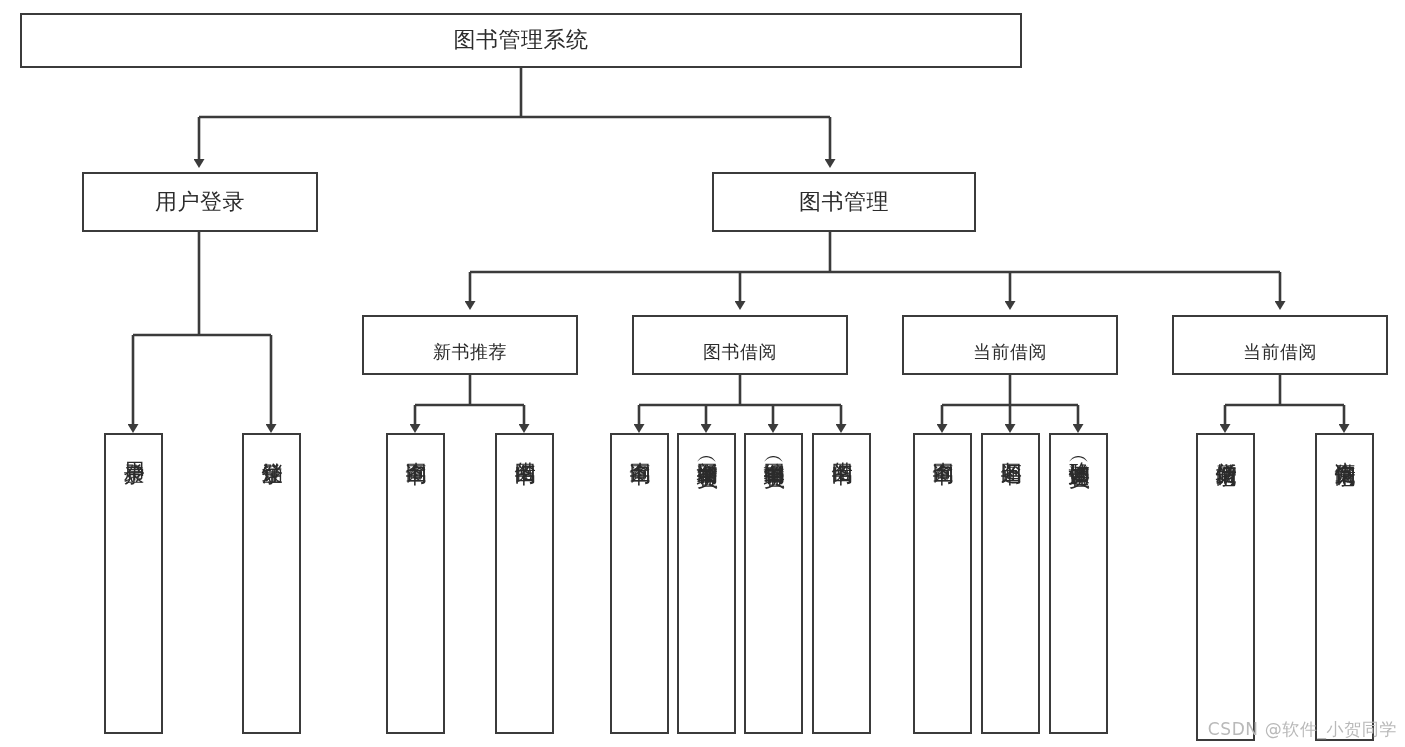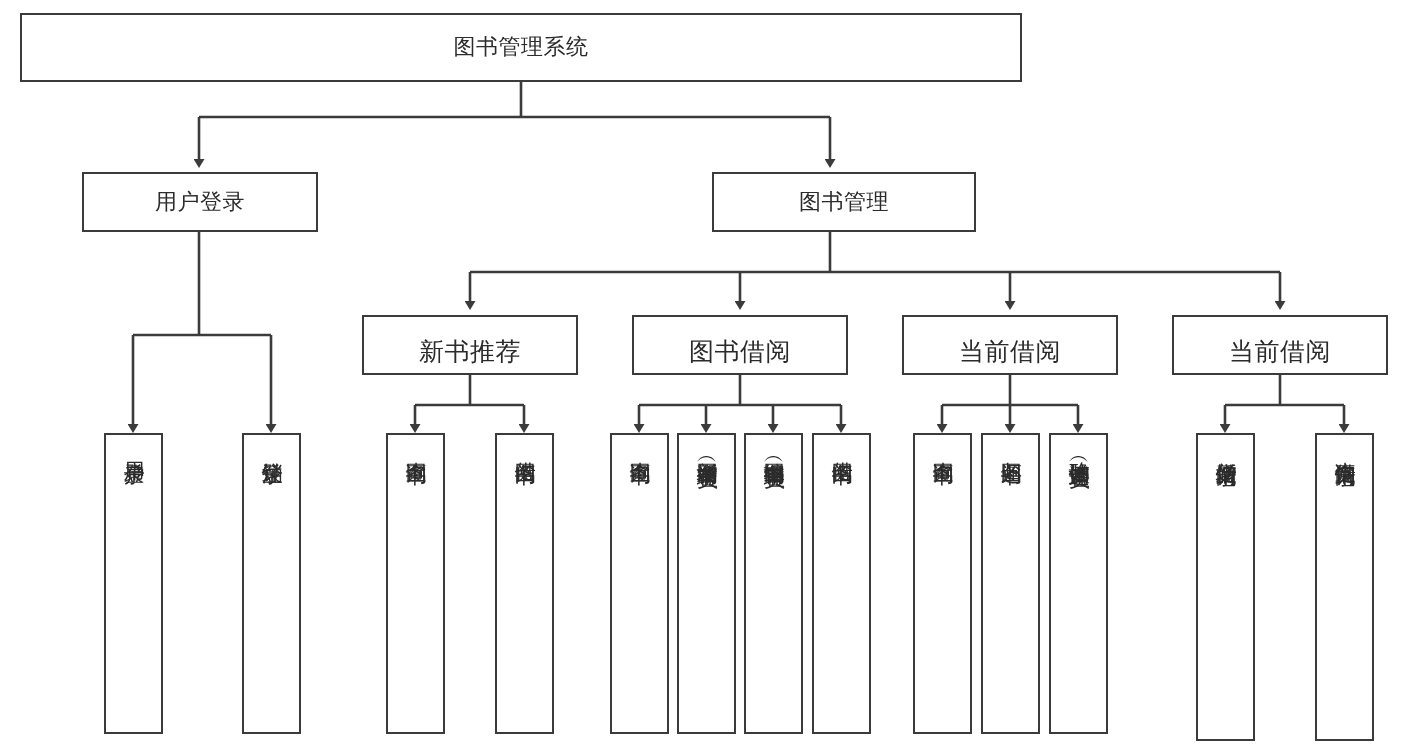--- a/index.html
+++ b/index.html
@@ -53,21 +53,21 @@
     writing-mode: vertical-rl;
     text-orientation: upright;
     font-size: 21px;
     line-height: 1.32;
     letter-spacing: 1px;
     white-space: normal;
     max-height: 285px;
   }
   .node.root .label { font-size: 22px; }
   .node.lvl1 .label { font-size: 22px; }
-  .node.lvl2 .label { font-size: 25px; margin-top: 14px; }
+  .node.lvl2 .label { font-size: 18px; margin-top: 14px; }
 
   #watermark {
     position: absolute;
     right: 8px;
     bottom: 6px;
     font-size: 17px;
     color: #b9b9b9;
     letter-spacing: 0.6px;
     z-index: 5;
     white-space: nowrap;
@@ -123,21 +123,21 @@
       <path d="M1010,405 L1010,425" marker-end="url(#arrow)"></path>
       <path d="M1078,405 L1078,425" marker-end="url(#arrow)"></path>
 
       <path d="M1280,375 L1280,405"></path>
       <path d="M1225,405 L1344,405"></path>
       <path d="M1225,405 L1225,425" marker-end="url(#arrow)"></path>
       <path d="M1344,405 L1344,425" marker-end="url(#arrow)"></path>
     </g>
   </svg>
 
-  <div class="node root" style="left:20px; top:13px; width:1002px; height:69px;align-items:center;">
+  <div class="node root" style="left:20px; top:13px; width:1002px; height:55px;align-items:center;">
     <span class="label">图书管理系统</span>
   </div>
 
   <div class="node lvl1" style="left:82px; top:172px; width:236px; height:60px;">
     <span class="label">用户登录</span>
   </div>
   <div class="node lvl1" style="left:712px; top:172px; width:264px; height:60px;">
     <span class="label">图书管理</span>
   </div>
 
@@ -191,13 +191,14 @@
     <span class="label">确认归还（管理员）</span>
   </div>
 
   <div class="node vert" style="left:1196px; top:433px; width:59px; height:308px;">
     <span class="label">新增借阅记录</span>
   </div>
   <div class="node vert" style="left:1315px; top:433px; width:59px; height:308px;">
     <span class="label">查询借阅记录</span>
   </div>
 
+  <div id="watermark">CSDN @软件_小贺同学</div>
 </div>
 
 </body></html>

